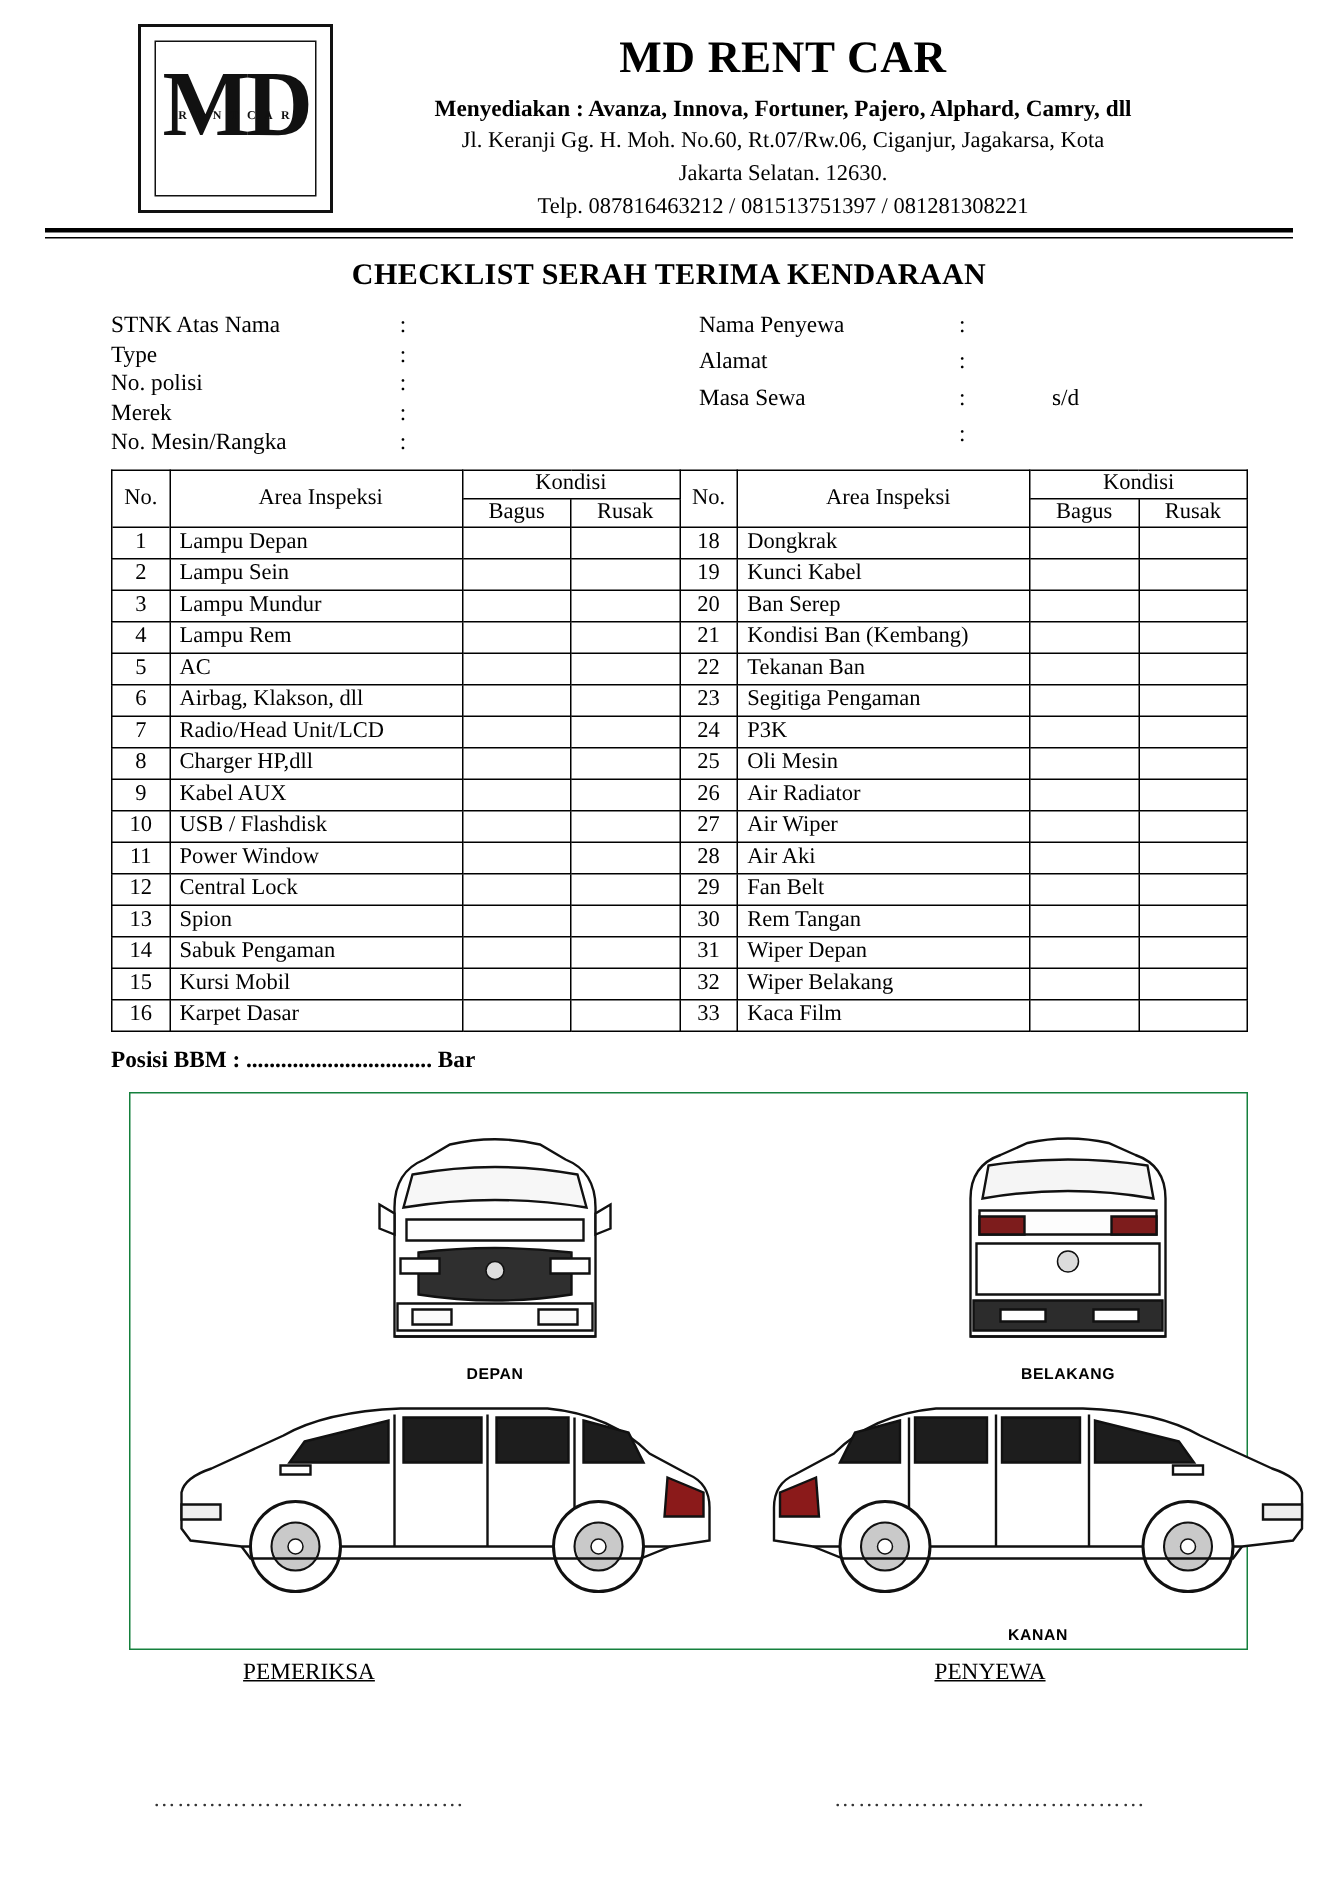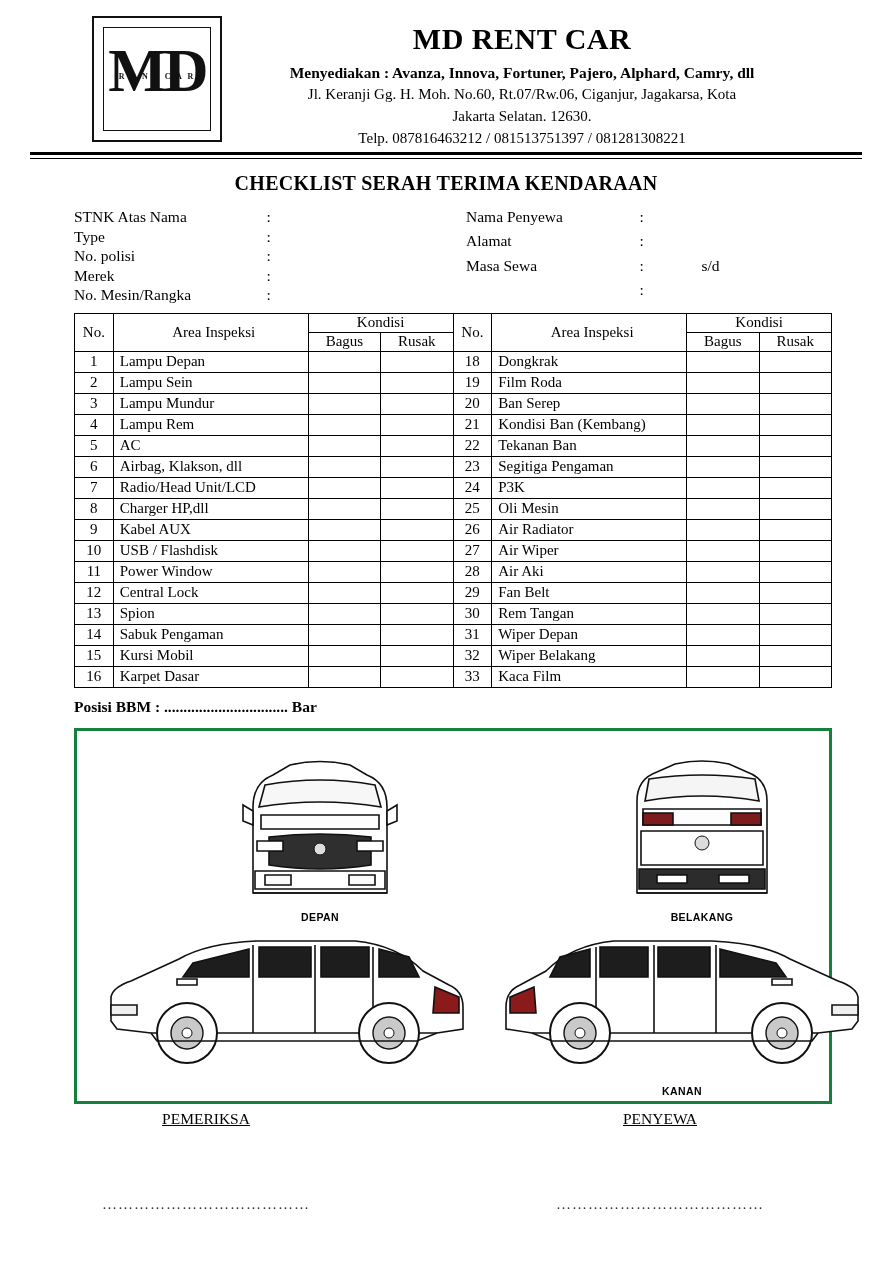--- a/index.html
+++ b/index.html
@@ -154,22 +154,22 @@
   
   .bbm {
     margin-top: 10px;
     padding-left: 44px;
     font-weight: bold;
     font-size: 15.5px;
   }
 
   
   .diagram-box {
-    margin: 12px 30px 0 44px;
-    border: 3px solid #15803d;
+    margin: 12px 30px 0 56px;
+    border: 1px solid #15803d;
     height: 370px;
     position: relative;
     background: #fff;
   }
   .car-cell {
     position: absolute;
     text-align: center;
   }
   .car-caption {
     font-family: "Liberation Sans", sans-serif;
@@ -299,21 +299,21 @@
           <td class="c-area row-cell">Dongkrak</td>
           <td class="c-cond row-cell"></td>
           <td class="c-cond row-cell"></td>
         </tr>
         <tr>
           <td class="c-no row-cell">2</td>
           <td class="c-area row-cell">Lampu Sein</td>
           <td class="c-cond row-cell"></td>
           <td class="c-cond row-cell"></td>
           <td class="c-no row-cell">19</td>
-          <td class="c-area row-cell">Film Roda</td>
+          <td class="c-area row-cell">Kunci Kabel</td>
           <td class="c-cond row-cell"></td>
           <td class="c-cond row-cell"></td>
         </tr>
         <tr>
           <td class="c-no row-cell">3</td>
           <td class="c-area row-cell">Lampu Mundur</td>
           <td class="c-cond row-cell"></td>
           <td class="c-cond row-cell"></td>
           <td class="c-no row-cell">20</td>
           <td class="c-area row-cell">Ban Serep</td>

